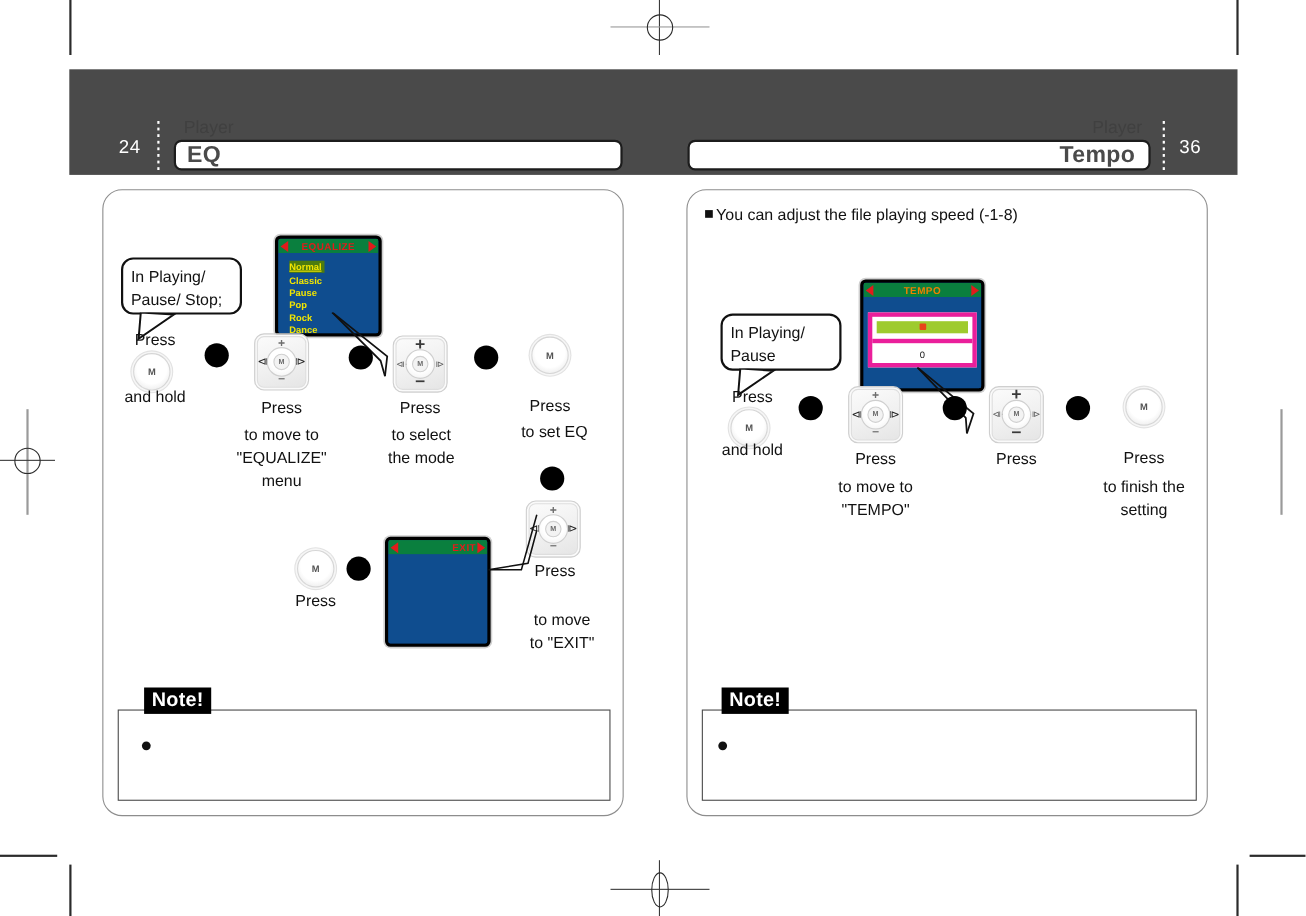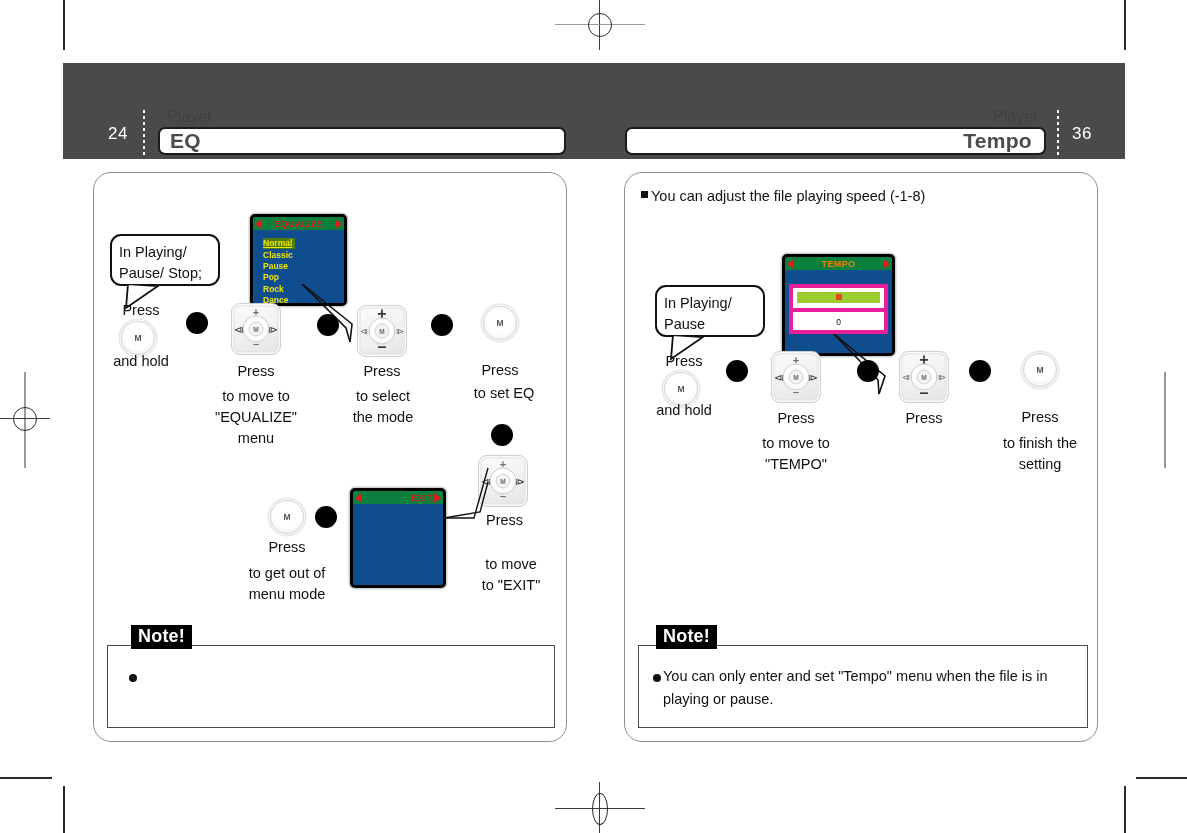--- a/index.html
+++ b/index.html
@@ -312,22 +312,20 @@
   <svg class="leader" style="left:444px; top:466px; width:48px; height:54px;">
     <polyline points="0,52 30,52 44,2" fill="none" stroke="#111" stroke-width="1.4"></polyline>
     <polyline points="0,52 36,46 44,16" fill="none" stroke="#111" stroke-width="1.4"></polyline>
   </svg>
 
   <div class="mbtn" style="left:270px; top:500px;">
     <div class="lbl">M</div>
   </div>
   <div class="arrowdisc left" style="left:315px; top:506px;"></div>
   <div class="txt c" style="left:257px; top:539px; width:60px;">Press</div>
-  <div class="txt c" style="left:229px; top:563px; width:116px; line-height:1.45;">to get out of
-menu mode</div>
 
   <div class="notebox" style="left:107px; top:645px; width:448px; height:83px;"></div>
   <div class="notelbl" style="left:131px; top:625px;">Note!</div>
   <div class="note-bullet" style="left:129px; top:674px;"></div>
 
   <div class="panel" style="left:624px; top:172px; width:474px; height:570px;"></div>
 
   <div class="bullet-sq" style="left:641px; top:191px;"></div>
   <div class="txt" style="left:651px; top:188px;">You can adjust the file playing speed (-1-8)</div>
 
@@ -395,16 +393,14 @@
   <div class="mbtn" style="left:1023px; top:353px;">
     <div class="lbl">M</div>
   </div>
   <div class="txt c" style="left:1010px; top:409px; width:60px;">Press</div>
   <div class="txt c" style="left:988px; top:433px; width:104px; line-height:1.45;">to finish the
 setting</div>
 
   <div class="notebox" style="left:638px; top:645px; width:450px; height:83px;"></div>
   <div class="notelbl" style="left:656px; top:625px;">Note!</div>
   <div class="note-bullet" style="left:653px; top:674px;"></div>
-  <div class="txt" style="left:663px; top:665px; line-height:1.6;">You can only enter and set "Tempo" menu when the file is in
-playing or pause.</div>
 
 </div>
 
 </body></html>

